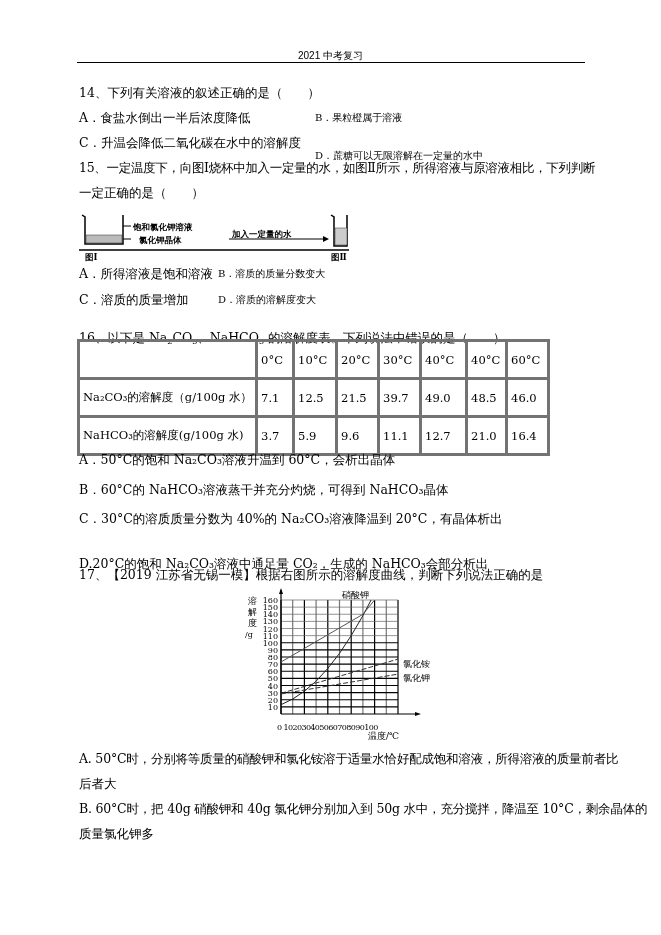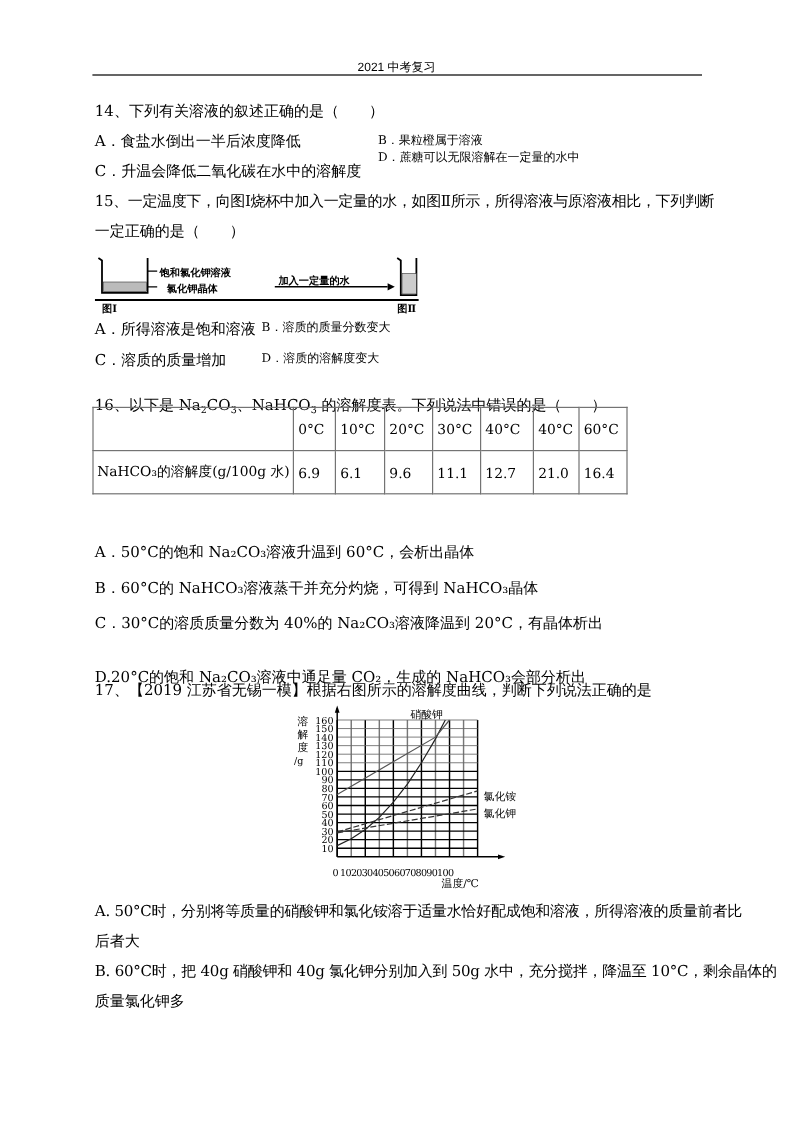--- a/index.html
+++ b/index.html
@@ -3,35 +3,35 @@
 <meta charset="utf-8">
 <style>
   html,body{margin:0;padding:0;background:#fff;}
   body{width:661px;height:935px;position:relative;font-family:"DejaVu Serif","Liberation Serif",serif;color:#000;overflow:hidden;}
   .hdr{position:absolute;top:49px;left:0;width:661px;text-align:center;font-size:10px;font-family:Liberation Sans, sans-serif;}
   .hdr-line{position:absolute;top:62px;left:77px;width:508px;height:1px;background:#000;}
   .ln{position:absolute;left:79px;font-size:12.5px;white-space:nowrap;line-height:16px;}
   .opt2{position:absolute;font-size:10px;white-space:nowrap;line-height:16px;}
   sub{font-size:8px;vertical-align:-2px;}
   table.sol{position:absolute;left:77px;top:339px;border-collapse:collapse;font-size:11.5px;}
-  table.sol td{border:1px solid #737373;height:35px;padding:0 3px;white-space:nowrap;}
+  table.sol td{border:3px solid #737373;height:35px;padding:0 3px;white-space:nowrap;}
   .fig15{position:absolute;left:79px;top:212px;width:270px;height:50px;}
   .chart{position:absolute;left:240px;top:585px;}
 </style>
 </head>
 <body>
 
 <div class="hdr">2021 中考复习</div>
 <div class="hdr-line"></div>
 
 <div class="ln" style="top:85px">14、下列有关溶液的叙述正确的是（　　）</div>
 <div class="ln" style="top:110px">A．食盐水倒出一半后浓度降低</div>
 <div class="opt2" style="top:110px;left:315px">B．果粒橙属于溶液</div>
 <div class="ln" style="top:135px">C．升温会降低二氧化碳在水中的溶解度</div>
-<div class="opt2" style="top:124px;left:315px">D．蔗糖可以无限溶解在一定量的水中</div>
+<div class="opt2" style="top:148px;left:315px">D．蔗糖可以无限溶解在一定量的水中</div>
 
 <div class="ln" style="top:160px;letter-spacing:-0.3px">15、一定温度下，向图Ⅰ烧杯中加入一定量的水，如图Ⅱ所示，所得溶液与原溶液相比，下列判断</div>
 <div class="ln" style="top:185px">一定正确的是（　　）</div>
 
 <svg class="fig15" viewBox="0 0 270 50">
   <g>
     <path d="M3 3 L6 5 L6 32 L44 32 L44 3" fill="none" stroke="#000" stroke-width="1.5"></path>
     <rect x="7" y="23" width="36" height="8" fill="#bbb" stroke="#333" stroke-width="0.5"></rect>
   </g>
   <line x1="44" y1="14" x2="52" y2="14" stroke="#000"></line>
@@ -63,23 +63,33 @@
     <td style="width:152px"></td>
     <td style="width:28px">0°C</td>
     <td style="width:34px">10°C</td>
     <td style="width:33px">20°C</td>
     <td style="width:33px">30°C</td>
     <td style="width:37px">40°C</td>
     <td style="width:31px">40°C</td>
     <td style="width:33px">60°C</td>
   </tr>
   <tr>
+    <td>Na₂CO₃的溶解度（g/100g 水）</td>
+    <td>7.1</td>
+    <td>12.5</td>
+    <td>21.5</td>
+    <td>39.7</td>
+    <td>49.0</td>
+    <td>48.5</td>
+    <td>46.0</td>
+  </tr>
+  <tr>
     <td>NaHCO₃的溶解度(g/100g 水)</td>
-    <td>6.9</td>
-    <td>6.1</td>
+    <td>3.7</td>
+    <td>5.9</td>
     <td>9.6</td>
     <td>11.1</td>
     <td>12.7</td>
     <td>21.0</td>
     <td>16.4</td>
   </tr>
 </tbody>
   </table>
 
 <div class="ln" style="top:452px">A．50°C的饱和 Na₂CO₃溶液升温到 60°C，会析出晶体</div>

